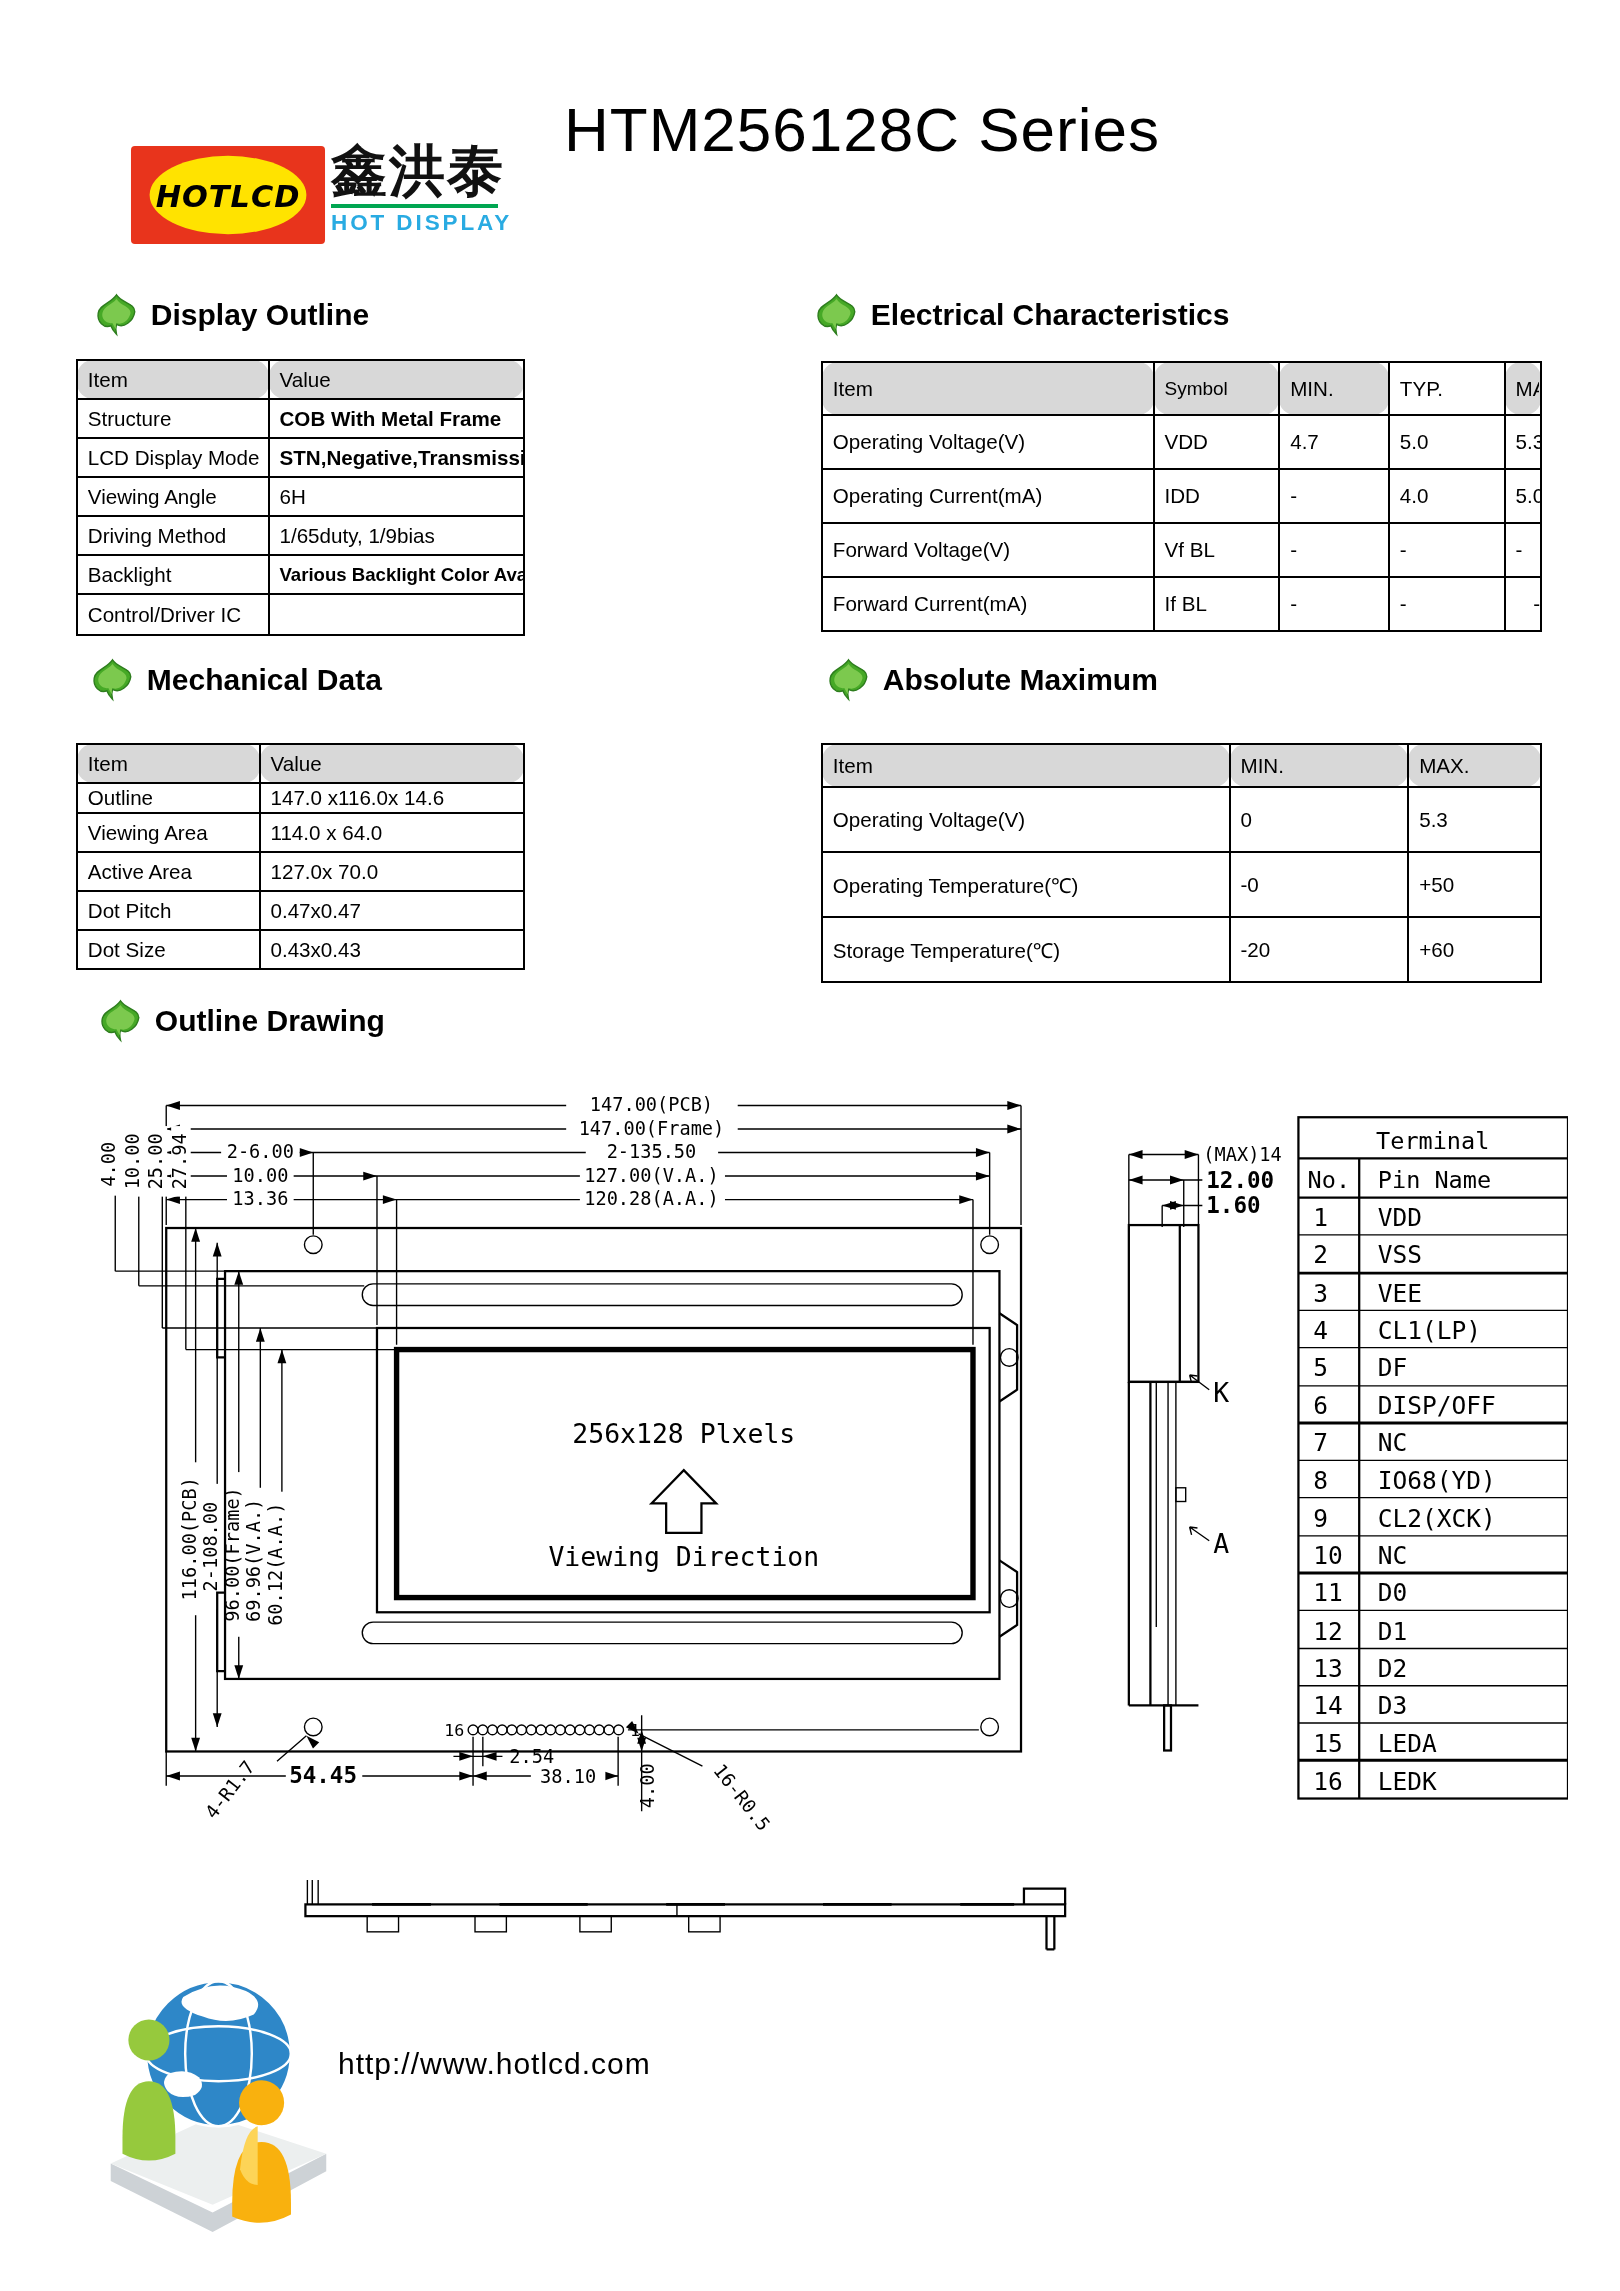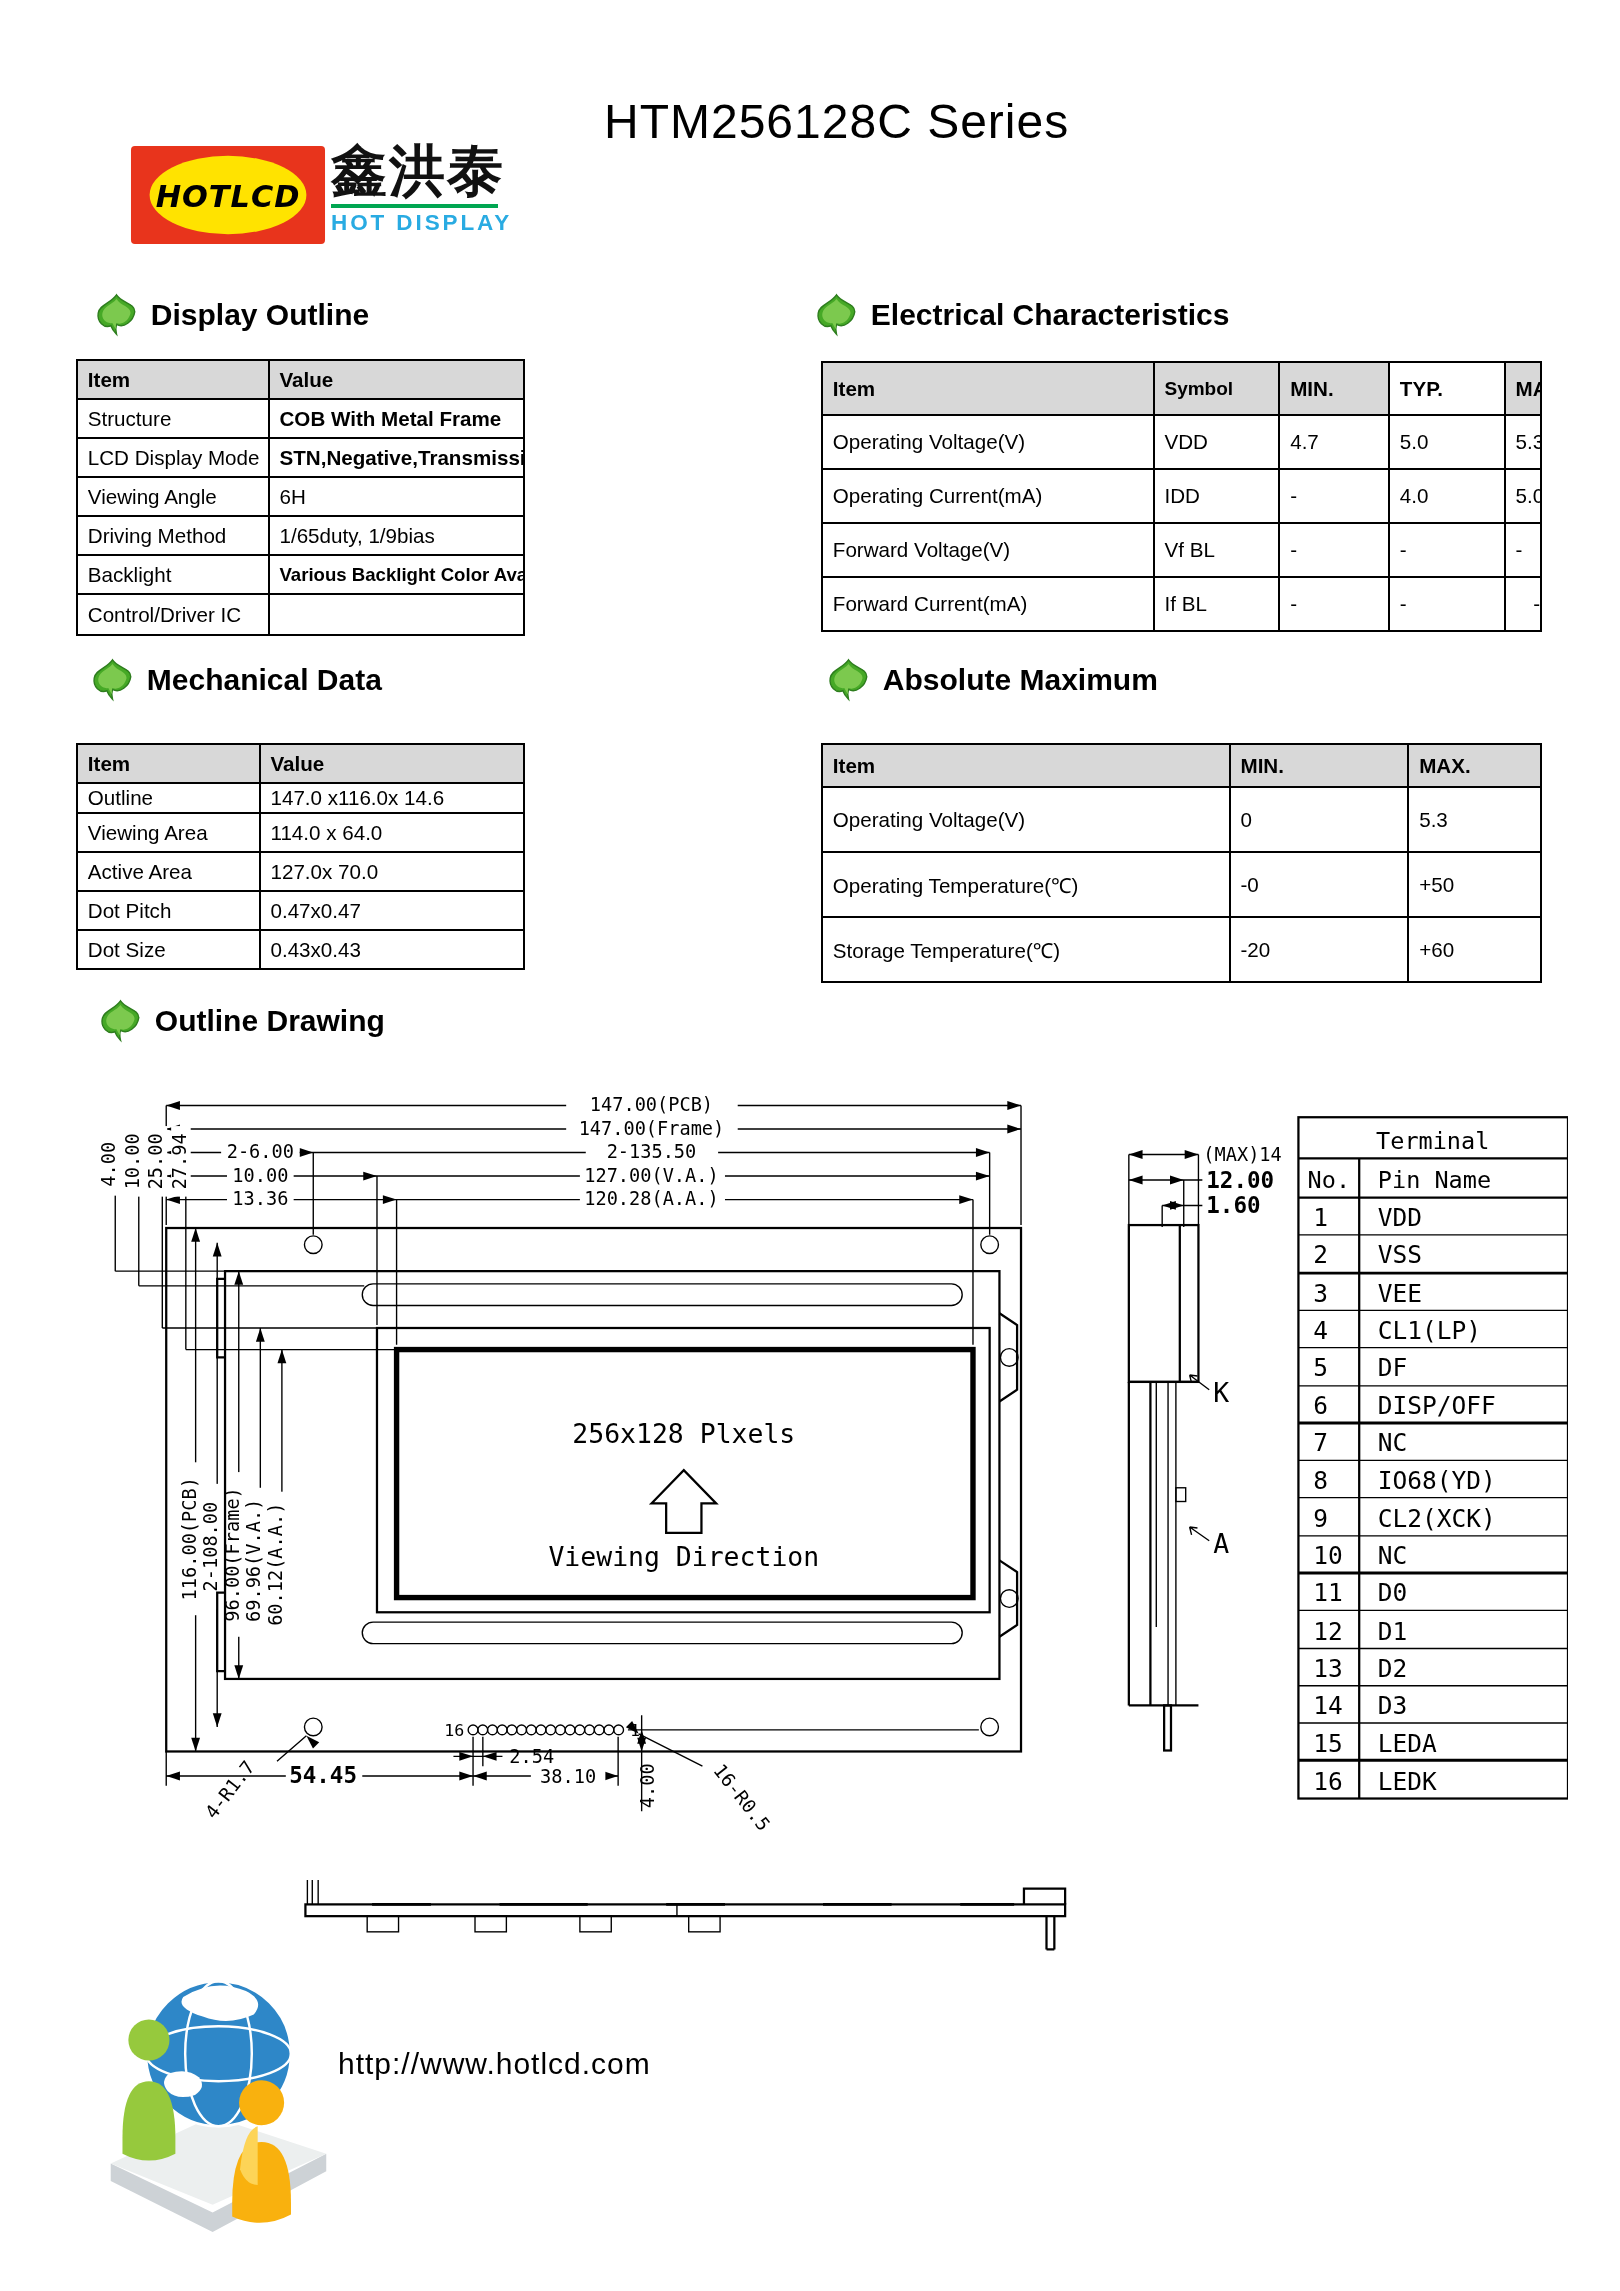--- a/index.html
+++ b/index.html
@@ -4,31 +4,31 @@
 <style>
   html,body{margin:0;padding:0;background:#888;}
   .page{position:relative;width:1620px;height:2292px;background:#fff;overflow:hidden;
         font-family:"Liberation Sans",sans-serif;color:#000;}
   .abs{position:absolute;}
 
   
   .brand-cn{font-size:56px;font-weight:bold;line-height:1;letter-spacing:2px;color:#111;}
   .brand-line{background:#00a651;height:3.9px;width:167px;}
   .brand-sub{font-size:22.5px;font-weight:bold;color:#29abe2;letter-spacing:2.9px;}
-  .doc-title{font-size:48px;font-weight:400;letter-spacing:1px;white-space:nowrap;margin-left:40px;}
+  .doc-title{font-size:62px;font-weight:400;letter-spacing:1px;white-space:nowrap;}
 
   
   .sec{display:flex;align-items:center;gap:11.8px;}
   .sec h2{margin:0;font-size:30px;font-weight:bold;white-space:nowrap;}
 
   
   table.dt{border-collapse:collapse;table-layout:fixed;background:#fff;}
   table.dt th,table.dt td{border:2px solid #000;font-size:20.6px;padding:2px 3.9px 2px 9.8px;
       text-align:left;vertical-align:middle;overflow:hidden;white-space:nowrap;}
-  table.dt th{background:#d8d8d8;font-weight:bold;}
+  table.dt th{background:#d8d8d8;font-weight:normal;border-radius:16px;}
   table.dt th.wh{background:#fff;}
   td.c,th.c{text-align:center;padding-left:2px;}
   td.bv{font-weight:bold;}
 
   
   svg text{fill:#000;}
   .dim{font:19px "DejaVu Sans Mono",monospace;}
   .dims{font:17px "DejaVu Sans Mono",monospace;}
   .dimb{font:bold 23px "DejaVu Sans Mono",monospace;}
   .cad{font:27px "DejaVu Sans Mono",monospace;}

